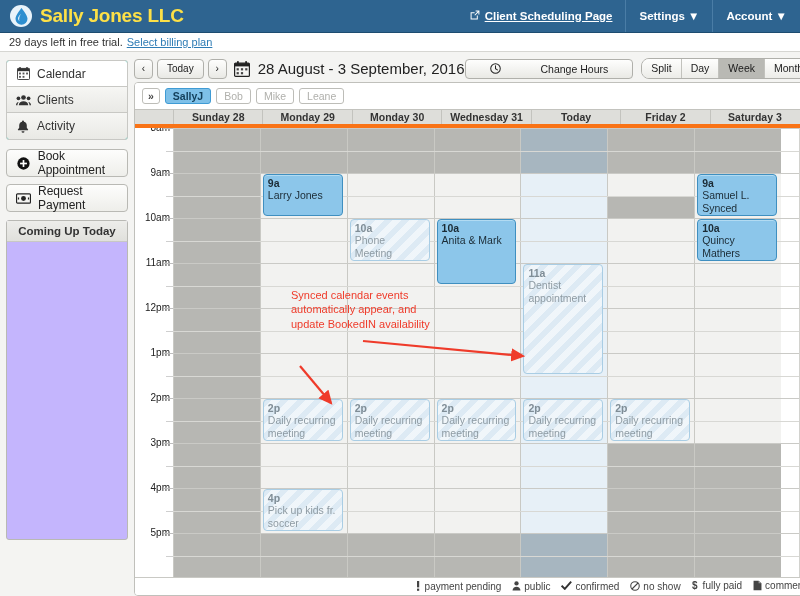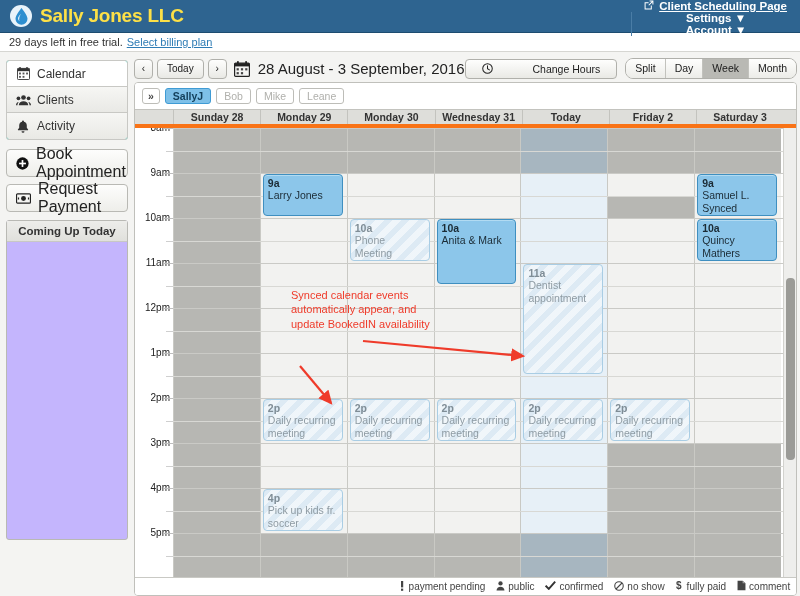--- a/index.html
+++ b/index.html
@@ -21,21 +21,21 @@
     width:22px;height:22px;border-radius:50%;
     background:#e9f3fa;
     display:flex;align-items:center;justify-content:center;
     margin-right:8px; position:relative;
   }
   .logo-drop svg{ display:block; }
   .brand-name{
     color:#fde047; font-size:19px; font-weight:bold; letter-spacing:-0.2px;
     white-space:nowrap;
   }
-  .topnav{ margin-left:auto; display:flex; align-items:stretch;flex-direction:column; }
+  .topnav{ margin-left:auto; display:flex; align-items:stretch; }
   .topnav a{
     display:flex;align-items:center;justify-content:center;
     color:#fff; font-size:11.5px; font-weight:bold; text-decoration:none;
     padding:0 13px; border-left:1px solid #4a7da6; white-space:nowrap;
   }
   .topnav a.csp{ border-left:none; }
   .topnav a.csp span.lbl{ text-decoration:underline; }
   .ext-icon{ margin-right:5px; display:inline-block; }
 
   
@@ -60,21 +60,21 @@
     border-bottom:1px solid #c8c8c4; font-size:12px; color:#333;
     background:linear-gradient(#f6f6f4,#e9e9e5);
   }
   .navitem:last-child{ border-bottom:none; }
   .navitem.active{ background:#ffffff; font-weight:normal; }
   .navitem .ic{ width:16px; margin-right:6px; display:flex; align-items:center; justify-content:center; }
   .actionbtn{
     height:28px; border:1px solid #b9b9b4; border-radius:4px;
     background:linear-gradient(#fdfdfc,#eeeeea);
     display:flex; align-items:center; padding-left:9px;
-    font-size:16px; margin-bottom:7px; color:#222;
+    font-size:12px; margin-bottom:7px; color:#222;
   }
   .actionbtn .ic{ width:16px; margin-right:7px; display:flex; align-items:center; justify-content:center;}
   .panel{
     border:1px solid #b9b9b4; border-radius:3px; background:#c4b5fd;
     margin-top:8px; height:320px;
   }
   .panel-hd{
     height:21px; background:linear-gradient(#ededea,#e0e0dc);
     border-bottom:1px solid #c8c8c4;
     display:flex;align-items:center;justify-content:center;
@@ -90,21 +90,21 @@
     background:linear-gradient(#fefefd,#e9e9e5);
     font-size:11px; color:#222;
     height:20px; display:flex; align-items:center; justify-content:center;
     padding:0 7px; white-space:nowrap;
   }
   .btn.sq{ width:19px; padding:0; font-size:10px; }
   .btn.today{ padding:0 9px; font-size:10px; margin:0 4px; }
   .cal-glyph{ margin:0 8px 0 7px; display:flex; align-items:center; }
   .range{ font-size:15px; color:#222; white-space:nowrap; }
   .toolbar-right{ margin-left:auto; display:flex; align-items:center; }
-  .btn.change-hours{ height:20px; padding:0 16px; font-size:10.5px; margin-right:8px;gap:36px; }
+  .btn.change-hours{ height:20px; padding:0 24px; font-size:10.5px; margin-right:8px;gap:36px; }
   .segmented{ display:flex; border:1px solid #b0b0ab; border-radius:8px; overflow:hidden; }
   .segmented .seg{
     font-size:10.5px; padding:0 9px; height:19px; line-height:19px;
     background:linear-gradient(#fefefd,#ececE8); border-left:1px solid #c2c2bd; color:#222;
   }
   .segmented .seg:first-child{ border-left:none; }
   .segmented .seg.on{ background:#b9b9b4; color:#1a1a1a; font-weight:normal; }
 
   
   .calcard{
@@ -178,21 +178,21 @@
     white-space:nowrap; z-index:6;
   }
   .arrowsvg{ position:absolute; left:0; top:0; pointer-events:none; z-index:5; }
 
   
   .legend{
     height:18px; border-top:1px solid #c9c9c4; background:#fff;
     display:flex; align-items:center; justify-content:flex-end;
     padding-right:6px; font-size:10px; color:#444;
   }
-  .legend .lg{ display:flex; align-items:center; margin-left:11px; white-space:nowrap; }
+  .legend .lg{ display:flex; margin-left:11px; white-space:nowrap; }
   .legend .lg .g{ margin-right:3px; font-weight:bold; }
 </style>
 </head>
 <body>
 
 <div class="topbar">
   <div class="brand">
     <span class="logo-drop">
       <svg width="13" height="17" viewBox="0 0 13 17" aria-hidden="true">
         <path d="M6.5 0C6.5 0 0.5 7 0.5 10.7A6 6 0 0 0 12.5 10.7C12.5 7 6.5 0 6.5 0Z" fill="#2e8fd0"></path>

